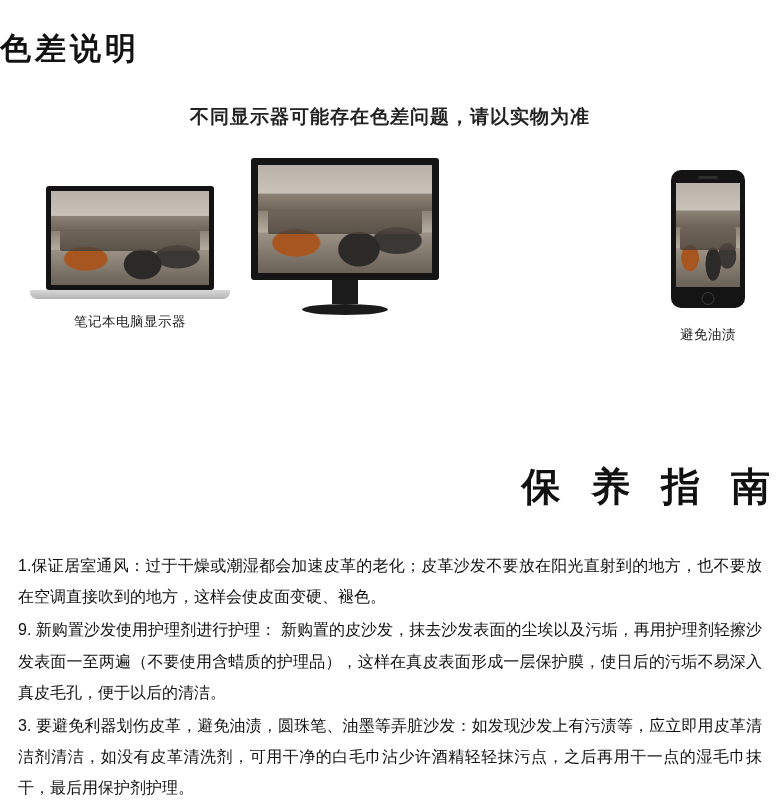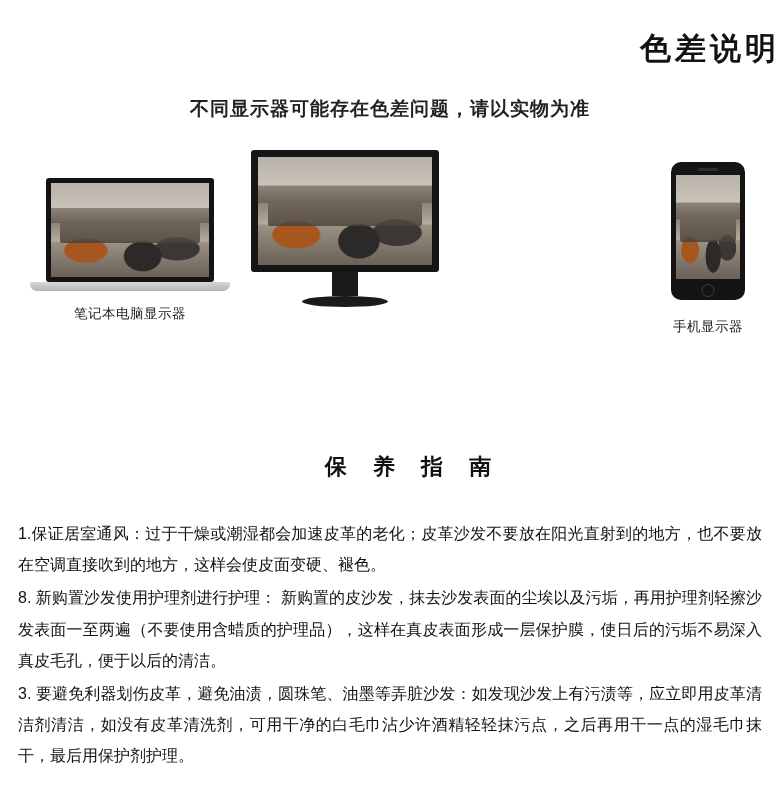--- a/index.html
+++ b/index.html
@@ -15,34 +15,34 @@
     overflow: hidden;
   }
   .page {
     position: relative;
     width: 780px;
     height: 803px;
   }
 
   
   .title-1 {
-    text-align: right;
+    text-align: left;
     font-size: 31px;
     font-weight: bold;
     letter-spacing: 4px;
     color: #121212;
     margin-top: 28px;
   }
   .subtitle-1 {
     text-align: center;
     font-size: 19px;
     font-weight: bold;
     letter-spacing: 1px;
     color: #222;
-    margin-top: 26px;
+    margin-top: 34px;
   }
 
   .devices {
     position: relative;
     width: 780px;
     height: 210px;
     margin-top: 46px;
   }
   .device {
     position: absolute;
@@ -188,22 +188,22 @@
     border-radius: 2px;
   }
 
   .cap-laptop  { margin-top: 14px; }
   .cap-desktop { margin-top: 14px; }
   .cap-tablet  { margin-top: 16px; }
   .cap-phone   { margin-top: 18px; }
 
   
   .title-2 {
-    text-align: center;
-    font-size: 22px;
+    text-align: right;
+    font-size: 39px;
     font-weight: bold;
     letter-spacing: 10px;
     color: #111;
     margin-top: 74px;
     text-indent: 10px;
     margin-left: 36px;
   }
   .guide {
     margin: 36px 18px 0 18px;
     font-size: 16px;
@@ -241,26 +241,26 @@
 
 
     <div class="device phone-wrap">
       <div class="phone-body">
         <div class="phone-speaker"></div>
         <div class="phone-screen">
           <div class="photo" style="position:absolute;inset:0;"></div>
         </div>
         <div class="phone-home"></div>
       </div>
-      <div class="device-caption cap-phone">手机显示器</div>
+      <div class="device-caption cap-phone">避免油渍</div>
     </div>
 
   </div>
 
   <div class="title-2">保 养 指 南</div>
 
   <div class="guide">
     <p>1.保证居室通风：过于干燥或潮湿都会加速皮革的老化；皮革沙发不要放在阳光直射到的地方，也不要放在空调直接吹到的地方，这样会使皮面变硬、褪色。</p>
-    <p>8. 新购置沙发使用护理剂进行护理：  新购置的皮沙发，抹去沙发表面的尘埃以及污垢，再用护理剂轻擦沙发表面一至两遍（不要使用含蜡质的护理品），这样在真皮表面形成一层保护膜，使日后的污垢不易深入真皮毛孔，便于以后的清洁。</p>
+    <p>9. 新购置沙发使用护理剂进行护理：  新购置的皮沙发，抹去沙发表面的尘埃以及污垢，再用护理剂轻擦沙发表面一至两遍（不要使用含蜡质的护理品），这样在真皮表面形成一层保护膜，使日后的污垢不易深入真皮毛孔，便于以后的清洁。</p>
     <p>3.   要避免利器划伤皮革，避免油渍，圆珠笔、油墨等弄脏沙发：如发现沙发上有污渍等，应立即用皮革清洁剂清洁，如没有皮革清洗剂，可用干净的白毛巾沾少许酒精轻轻抹污点，之后再用干一点的湿毛巾抹干，最后用保护剂护理。</p>
   </div>
 
 </div>
 
 </body></html>

